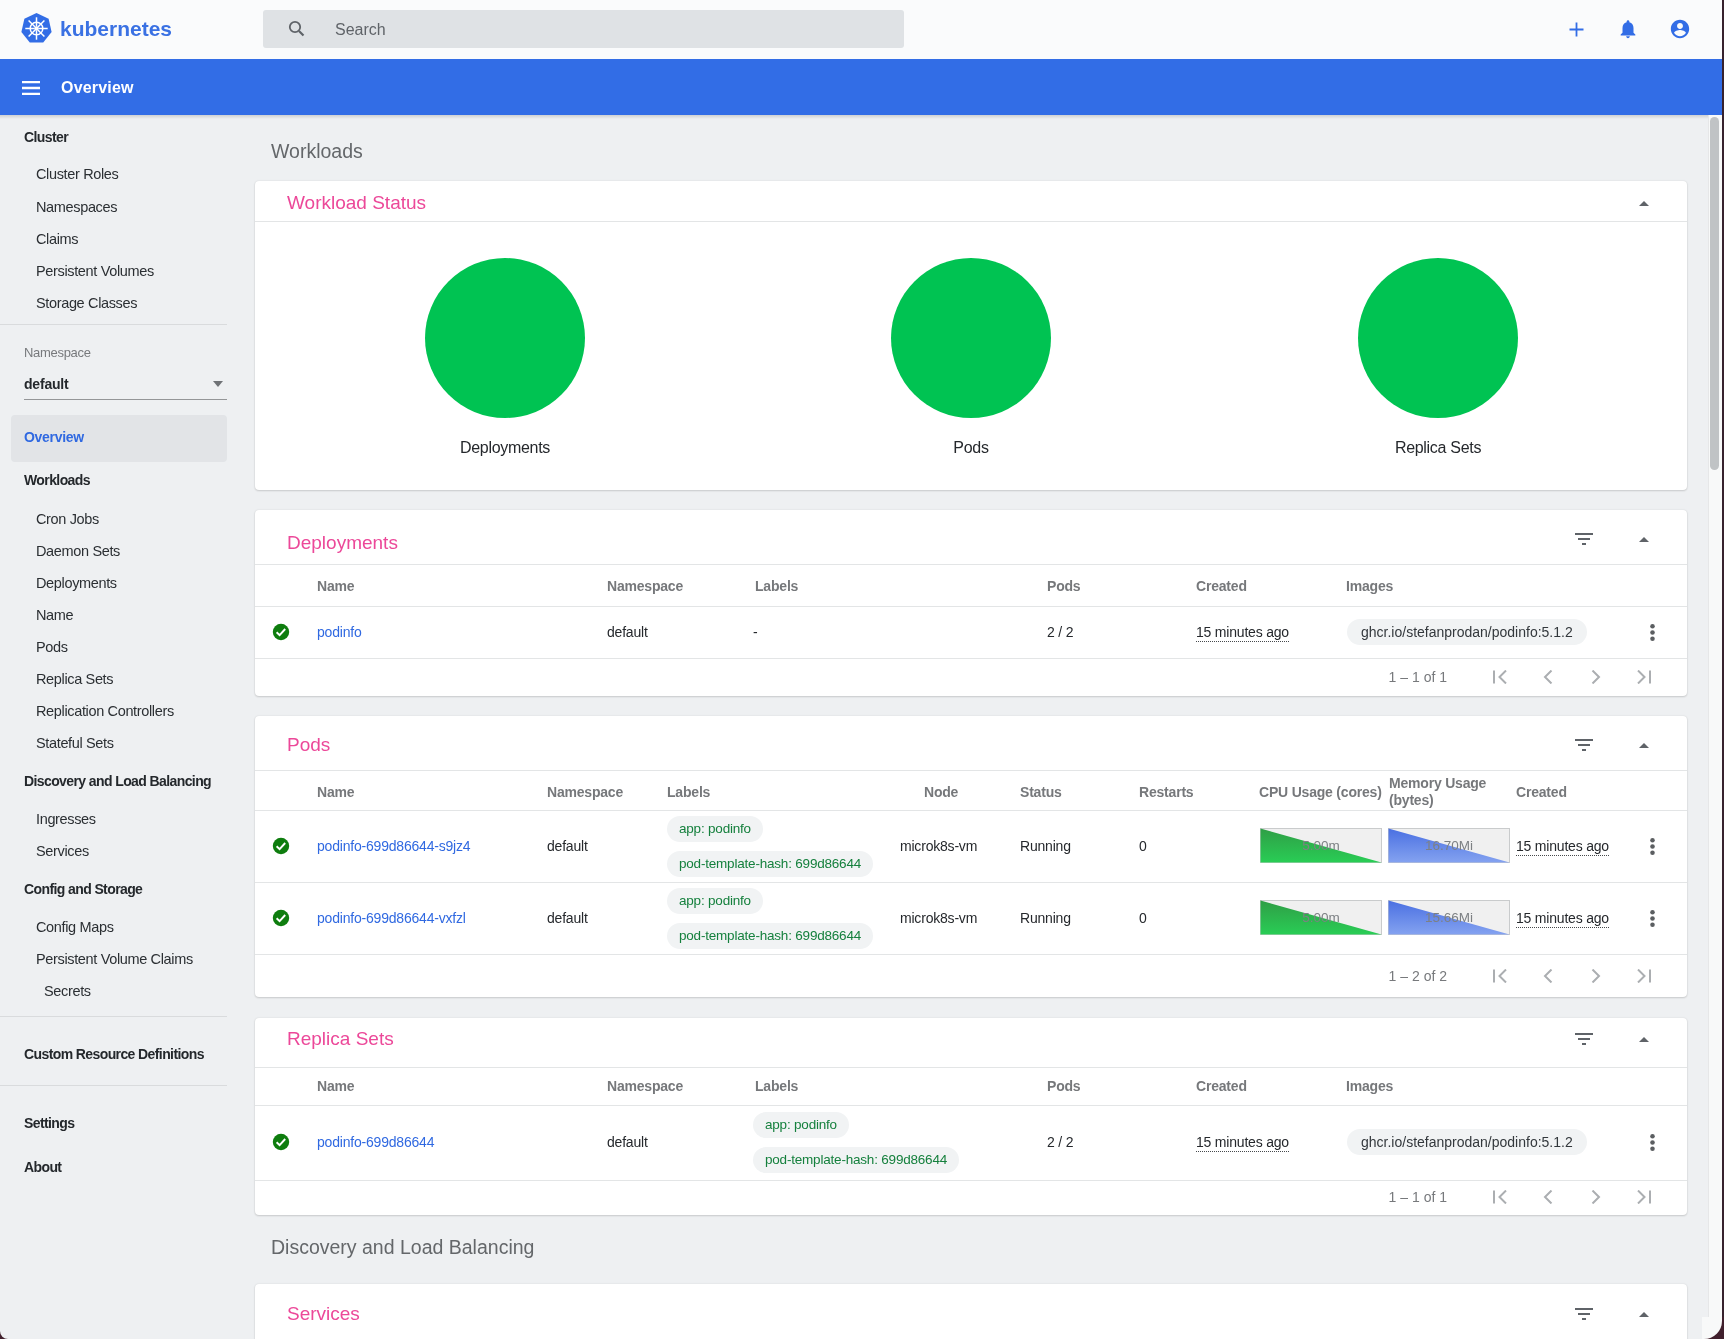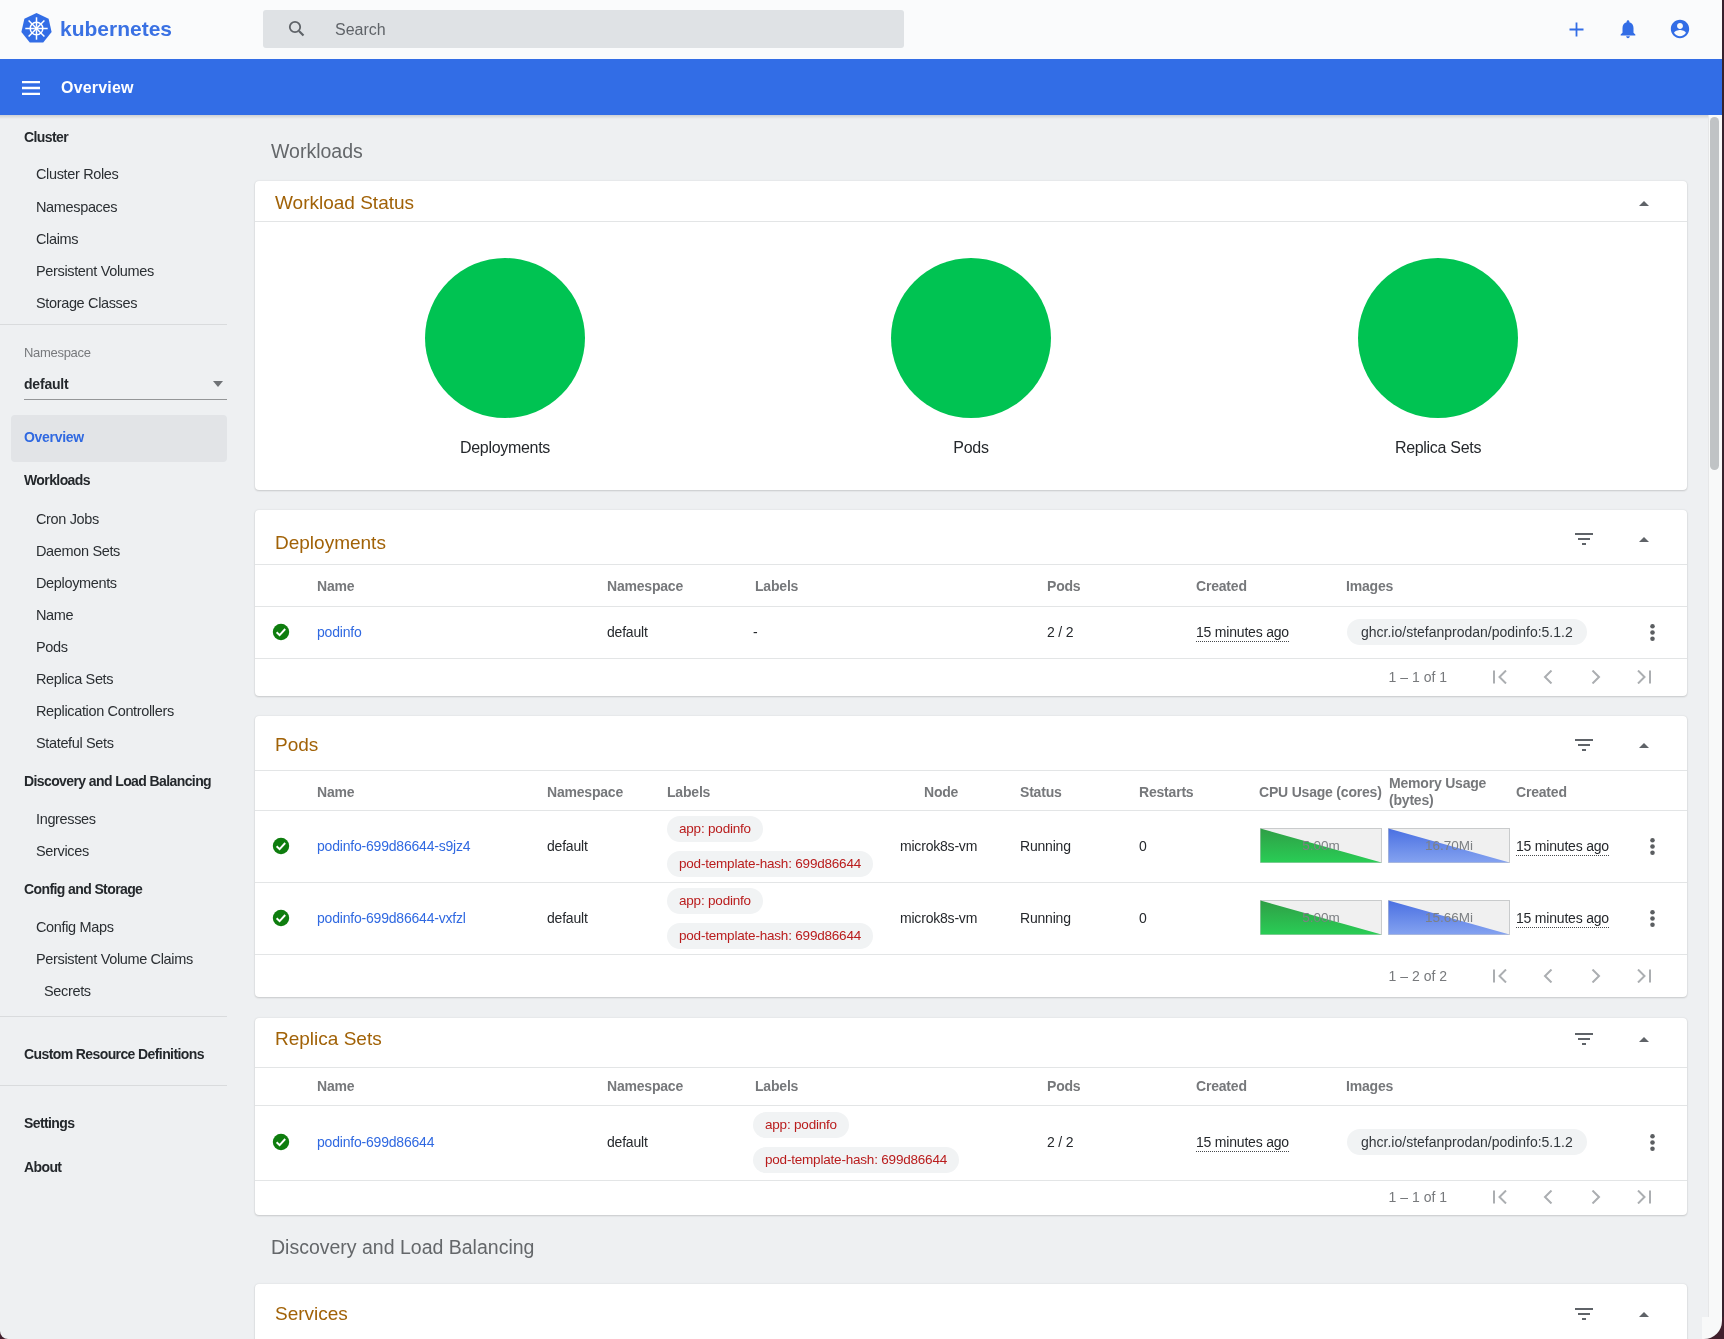--- a/index.html
+++ b/index.html
@@ -2,27 +2,27 @@
 <html><head><meta charset="utf-8">
 <style>
 *{margin:0;padding:0;box-sizing:border-box}
 html,body{width:1724px;height:1339px;overflow:hidden}
 body{font-family:"Liberation Sans",sans-serif;background:#eef0f2;position:relative}
 .abs{position:absolute}
 .vc{transform:translateY(-50%)}
 .hc{transform:translate(-50%,-50%)}
 .card{position:absolute;left:255px;width:1432px;background:#fff;border-radius:4px;
   box-shadow:0 1px 2px rgba(0,0,0,.14),0 0 2px rgba(0,0,0,.10)}
-.ct{position:absolute;left:20px;font-size:19px;color:#a16207;white-space:nowrap}
+.ct{position:absolute;left:32px;font-size:19px;color:#ec4899;white-space:nowrap}
 .hdr{position:absolute;font-size:14px;font-weight:700;letter-spacing:-0.2px;color:#76787b;white-space:nowrap}
 .cell{position:absolute;font-size:14px;letter-spacing:-0.2px;color:#25282c;white-space:nowrap}
 .link{color:#3069e1}
 .div{position:absolute;left:0;width:100%;height:1px;background:#e3e5e6}
 .chip{position:absolute;height:26px;line-height:26px;border-radius:13px;background:#f1f3f4;
-  color:#b91c1c;font-size:13.5px;letter-spacing:-0.2px;padding:0 12px;white-space:nowrap;transform:translateY(-50%)}
+  color:#15803d;font-size:13.5px;letter-spacing:-0.2px;padding:0 12px;white-space:nowrap;transform:translateY(-50%)}
 .chipL{position:absolute;height:26px;line-height:26px;border-radius:13px;background:#f1f3f4;
   color:#33383c;font-size:14px;padding:0 14px;white-space:nowrap;transform:translateY(-50%)}
 .pgt{position:absolute;font-size:14px;color:#77797c;white-space:nowrap}
 .nav{position:absolute;font-size:14.5px;letter-spacing:-0.35px;color:#2b2f33;white-space:nowrap}
 .navb{position:absolute;font-size:14px;font-weight:700;letter-spacing:-0.6px;color:#24282c;white-space:nowrap}
 .sdiv{position:absolute;left:0;width:227px;height:1px;background:#d9dbdd}
 .ago{border-bottom:1px dotted #46494c;padding-bottom:1px}
 </style></head><body>
 
 <div class="abs" style="left:0;top:0;width:1724px;height:59px;background:#fafbfc"></div>

